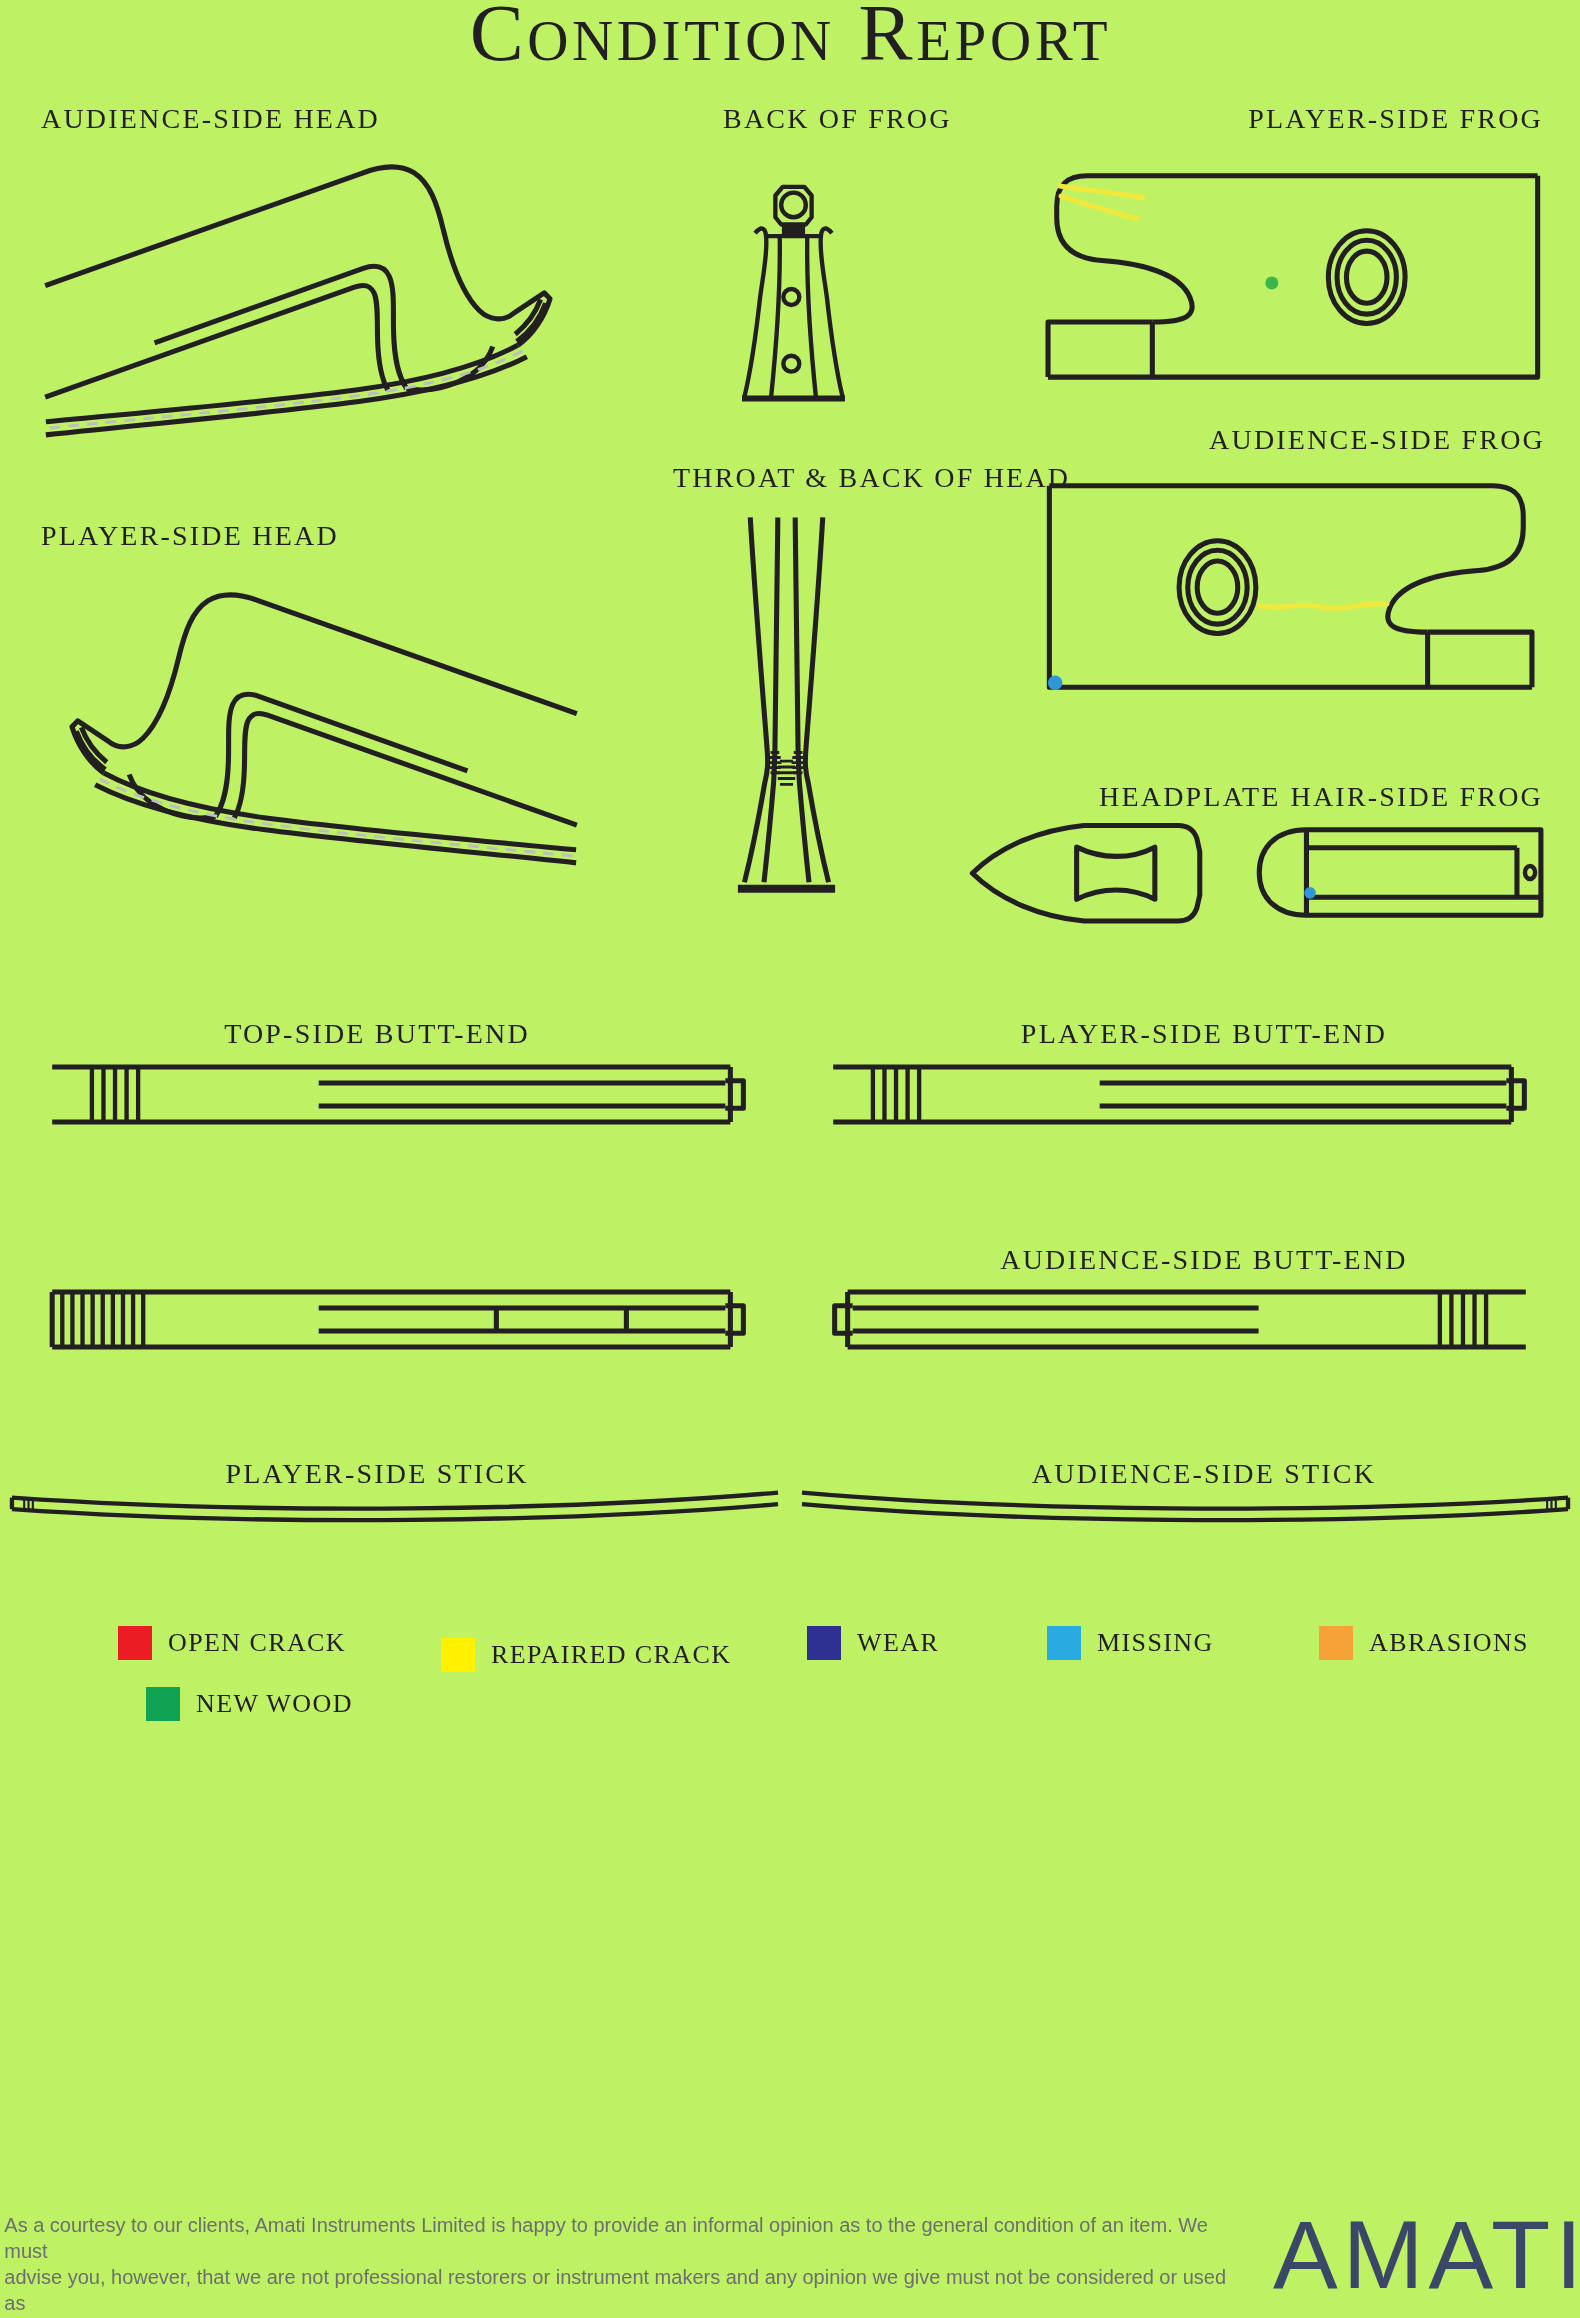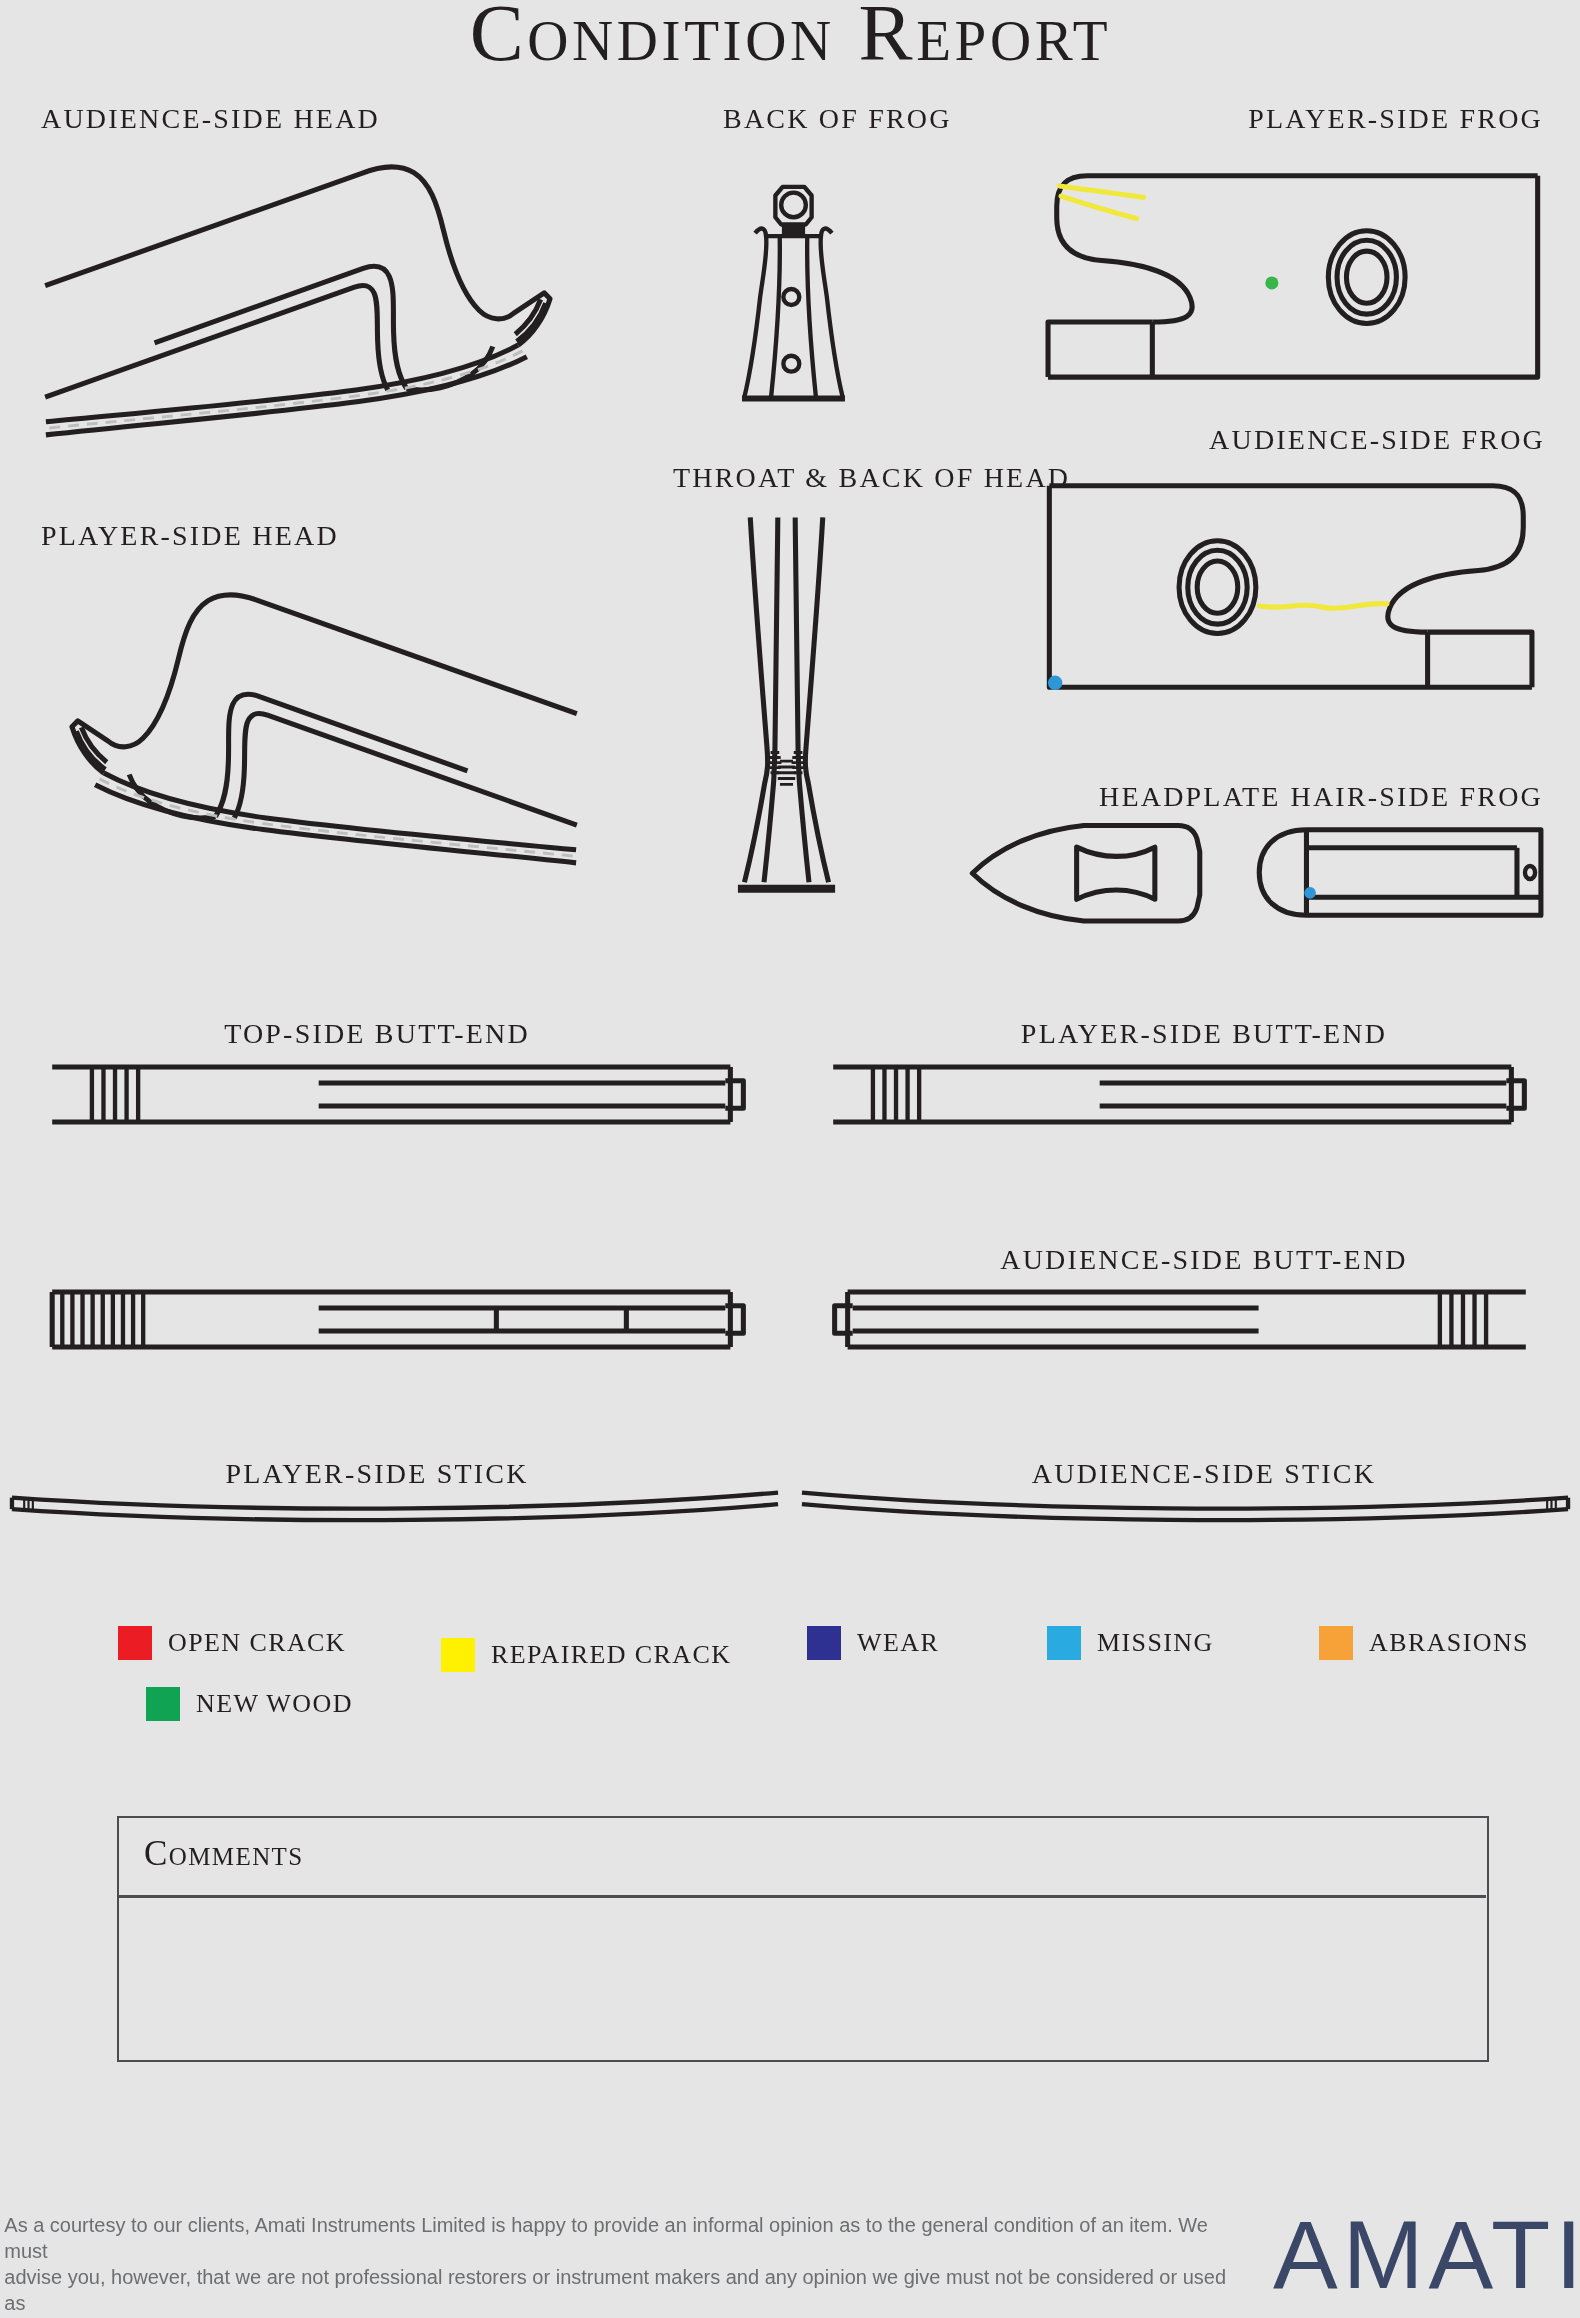--- a/index.html
+++ b/index.html
@@ -1,16 +1,16 @@
 <!DOCTYPE html>
 <html style="font-size:11.6px"><head>
 <meta charset="utf-8">
 <style>
   html,body{margin:0;padding:0;background:#ffffff;}
-  #page{position:relative;width:1581px;height:2319px;background:#e5e5e5;overflow:hidden;
+  #page{position:relative;width:1581px;height:2319px;background:#bef264;overflow:hidden;
         font-family:"Liberation Serif",serif;color:#231F20;}
   .abs{position:absolute;}
   #title{width:1581px;text-align:center;top:-13px;left:0;
          font-variant:small-caps;font-size:81px;letter-spacing:3.6px;color:#231F20;}
   .dlabel{font-family:"Liberation Serif",serif;font-size:28px;letter-spacing:2.2px;
           color:#231F20;white-space:nowrap;}
   .dlabel.center{text-align:center;}
   svg{display:block;}
   .ln{stroke:#231F20;fill:none;stroke-width:7;stroke-linejoin:round;stroke-linecap:butt;}
   .ln5{stroke:#231F20;fill:none;stroke-width:5;stroke-linejoin:round;}
@@ -234,25 +234,20 @@
   </div>
   <div class="legend-item" style="left:1319px;top:1626px;">
     <span class="swatch" style="background: rgb(247, 162, 57);"></span>
     <span class="legend-label">ABRASIONS</span>
   </div>
   <div class="legend-item" style="left:118px;top:1687px;padding-left:28px;">
     <span class="swatch" style="background: rgb(15, 163, 83);"></span>
     <span class="legend-label">NEW WOOD</span>
   </div>
 
-  <div id="comments-box" class="abs">
-    <div id="comments-title">Comments</div>
-    <div id="comments-divider"></div>
-    <div style="position:absolute;left:0;top:80px;width:100%;height:160px;"></div>
-  </div>
 
   <div id="footer-text" class="abs">
     <div>As a courtesy to our clients, Amati Instruments Limited is happy to provide an informal opinion as to the general condition of an item. We must</div>
     <div>advise you, however, that we are not professional restorers or instrument makers and any opinion we give must not be considered or used as</div>
     <div>a guarantee or warranty as to an item’s condition. In line with our Terms and Conditions, all items are offered for sale ‘as viewed’ and subject to</div>
 
   </div>
   <div id="brand" class="abs">AMATI</div>
 
 </div>

